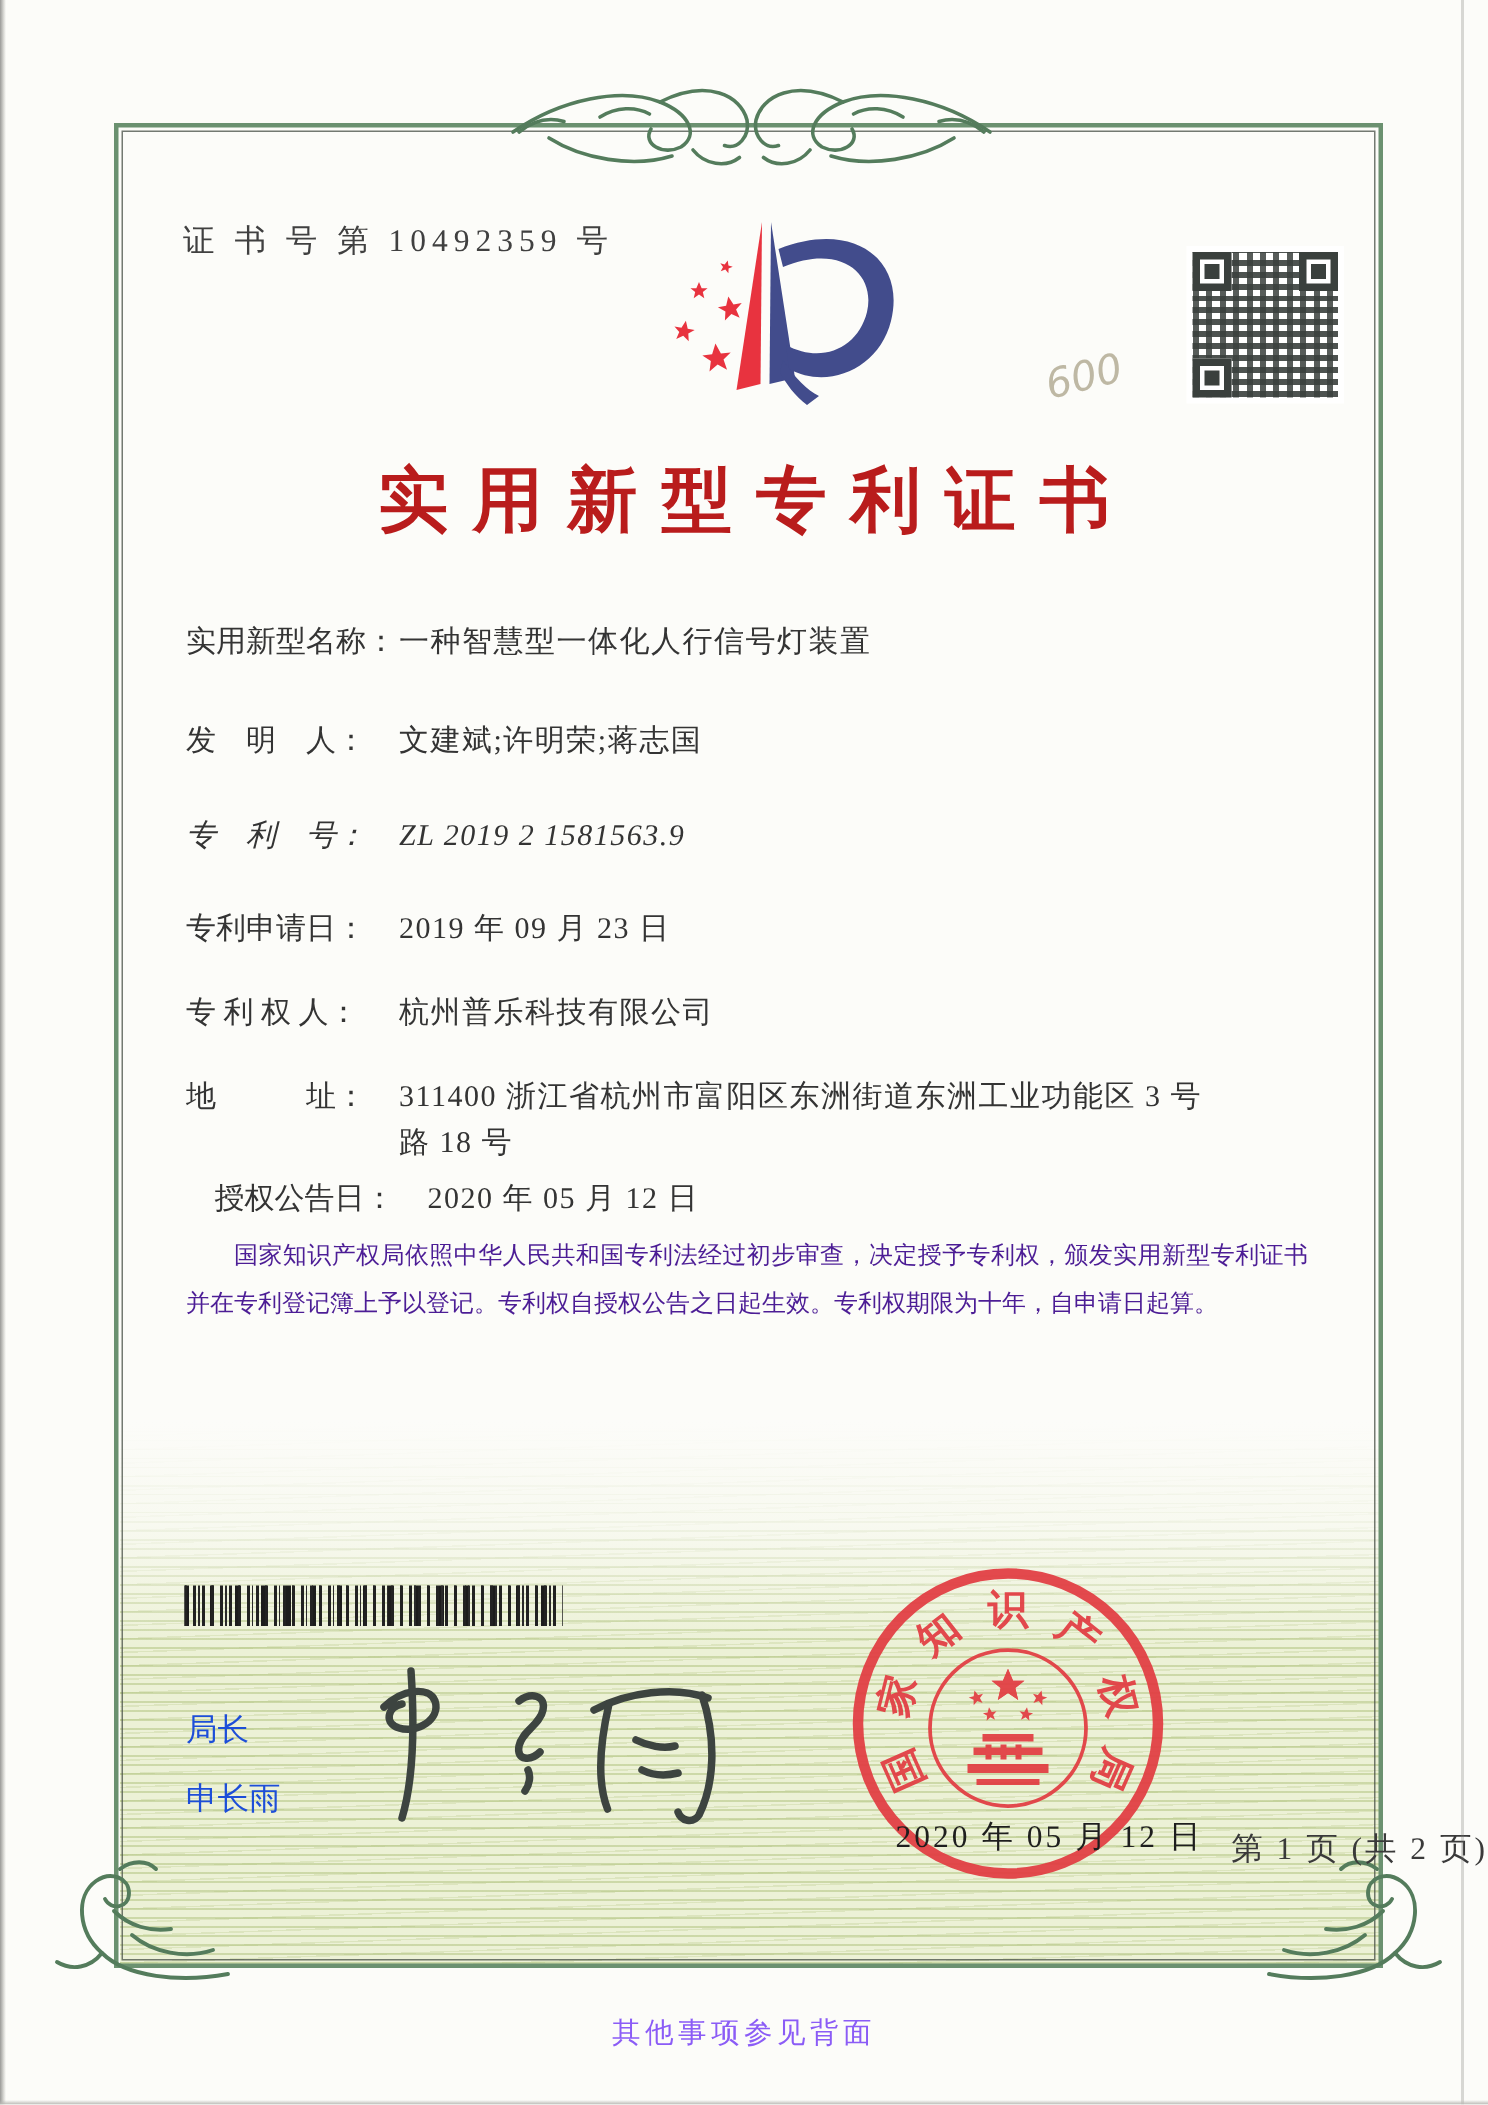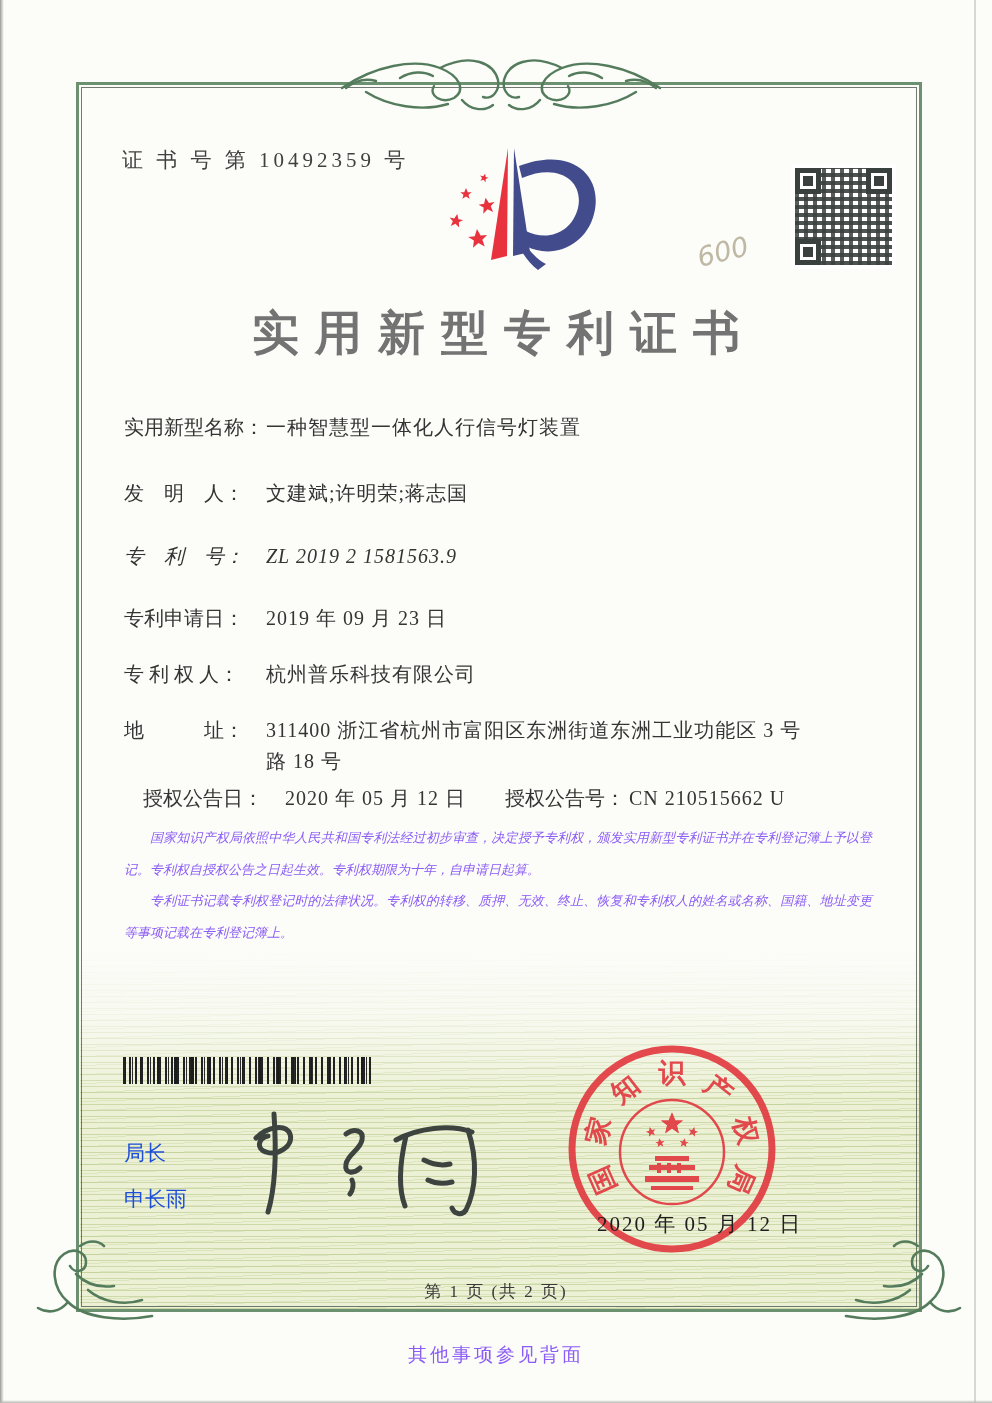--- a/index.html
+++ b/index.html
@@ -59,56 +59,56 @@
       repeating-linear-gradient(0deg, rgba(58,64,61,.9) 0 4px, transparent 4px 8px),
       repeating-linear-gradient(90deg, rgba(58,64,61,.85) 0 4px, transparent 4px 9px),
       repeating-linear-gradient(90deg, transparent 0 6px, rgba(255,255,255,.9) 6px 8px, transparent 8px 13px);
   }
   .finder { position:absolute; width:26px; height:26px; border:5px solid #3a403d; background:#fff; }
   .finder::after { content:""; position:absolute; left:3px; top:3px; width:10px; height:10px; background:#3a403d; }
   .finder.tl { left:0; top:0; } .finder.tr { right:0; top:0; } .finder.bl { left:0; bottom:0; }
 
   .pencil-note { left:697px; top:236px; font-size:27px; font-style:italic; color:rgba(148,138,106,.6); transform:rotate(-14deg); font-family:"DejaVu Sans",sans-serif; z-index:5; }
 
-  .title { left:0; top:302px; width:100%; text-align:center; font-size:47px; font-weight:700; letter-spacing:16px; color:#737373; text-indent:16px; }
+  .title { left:0; top:302px; width:100%; text-align:center; font-size:47px; font-weight:700; letter-spacing:16px; color:#b91c1c; text-indent:16px; }
 
   .fields { left:124px; top:414px; width:760px; font-size:20px; color:#343434; }
   .field-row { position:absolute; left:0; white-space:nowrap; }
   .field-label { display:inline-block; width:142px; }
   .field-value { letter-spacing:1px; }
   .row-name   { top:0; }
   .row-inv    { top:66px; }
   .row-patno  { top:129px;font-style:italic; }
   .row-appdate{ top:191px; }
   .row-owner  { top:247px; }
   .row-addr   { top:303px; }
   .addr-line2 { position:absolute; left:142px; top:31px; letter-spacing:1px; }
   .row-grant  { top:371px;margin-left:19px; }
   .grant-no-pair { position:absolute; left:362px; top:0; white-space:nowrap; }
   .grant-no-pair .field-label2 { margin-right:4px; }
 
-  .body-text { left:124px; top:822px; width:748px; font-size:13px; line-height:31.5px; text-align:justify; color:#8b5cf6;font-style:italic; }
+  .body-text { left:124px; top:822px; width:748px; font-size:16px; line-height:31.5px; text-align:justify; color:#4c1d95; }
   .body-text p { text-indent:2em; }
 
   .barcode {
     left:123px; top:1057px; width:252px; height:27px;
     background-image:
       repeating-linear-gradient(90deg, #222 0 2px, transparent 2px 6px),
       repeating-linear-gradient(90deg, #2a2a2a 0 1px, transparent 1px 9px),
       repeating-linear-gradient(90deg, #1c1c1c 0 3px, transparent 3px 17px);
   }
 
   .commissioner { left:124px; top:1130px; font-size:21px; color:#1d4ed8; line-height:46px; }
 
   .signature { left:228px; top:1104px; width:280px; height:120px; }
 
   .seal { left:563px; top:1040px; width:218px; height:218px; opacity:.92; }
   .seal-date { left:597px; top:1210px; font-size:21px; letter-spacing:2px; color:#1e1e1e; z-index:5; }
 
-  .page-info { left:0; top:1280px; width:100%; text-align:center; font-size:17px; color:#3a3a3a; letter-spacing:2px; }
+  .page-info { left:0; top:1218px; width:100%; text-align:right; font-size:21px; color:#3a3a3a; letter-spacing:2px; }
   .back-note { left:0; top:1342px; width:100%; text-align:center; font-size:19px; color:#8b5cf6; letter-spacing:3px; }
 
   svg { display:block; width:100%; height:100%; }
 </style>
 </head>
 <body>
 
 <div class="scan-edge-left"></div>
 <div class="scan-edge-right"></div>
 <div class="scan-edge-bottom"></div>
@@ -213,27 +213,25 @@
   </div>
   <div class="field-row row-owner">
     <span class="field-label">专 利 权 人：</span><span class="field-value">杭州普乐科技有限公司</span>
   </div>
   <div class="field-row row-addr">
     <span class="field-label">地　　　址：</span><span class="field-value">311400 浙江省杭州市富阳区东洲街道东洲工业功能区 3 号</span>
     <span class="addr-line2">路 18 号</span>
   </div>
   <div class="field-row row-grant">
     <span class="field-label">授权公告日：</span><span class="field-value">2020 年 05 月 12 日</span>
-    <span class="grant-no-pair"><span class="field-label2">授权公告号：</span><span class="field-value">CN 210515662 U</span></span>
   </div>
 </div>
 
 <div class="content body-text">
   <p>国家知识产权局依照中华人民共和国专利法经过初步审查，决定授予专利权，颁发实用新型专利证书并在专利登记簿上予以登记。专利权自授权公告之日起生效。专利权期限为十年，自申请日起算。</p>
-  <p>专利证书记载专利权登记时的法律状况。专利权的转移、质押、无效、终止、恢复和专利权人的姓名或名称、国籍、地址变更等事项记载在专利登记簿上。</p>
 </div>
 
 <div class="content barcode"></div>
 
 <div class="content commissioner">
   <div>局长</div>
   <div>申长雨</div>
 </div>
 
 <div class="content signature">

